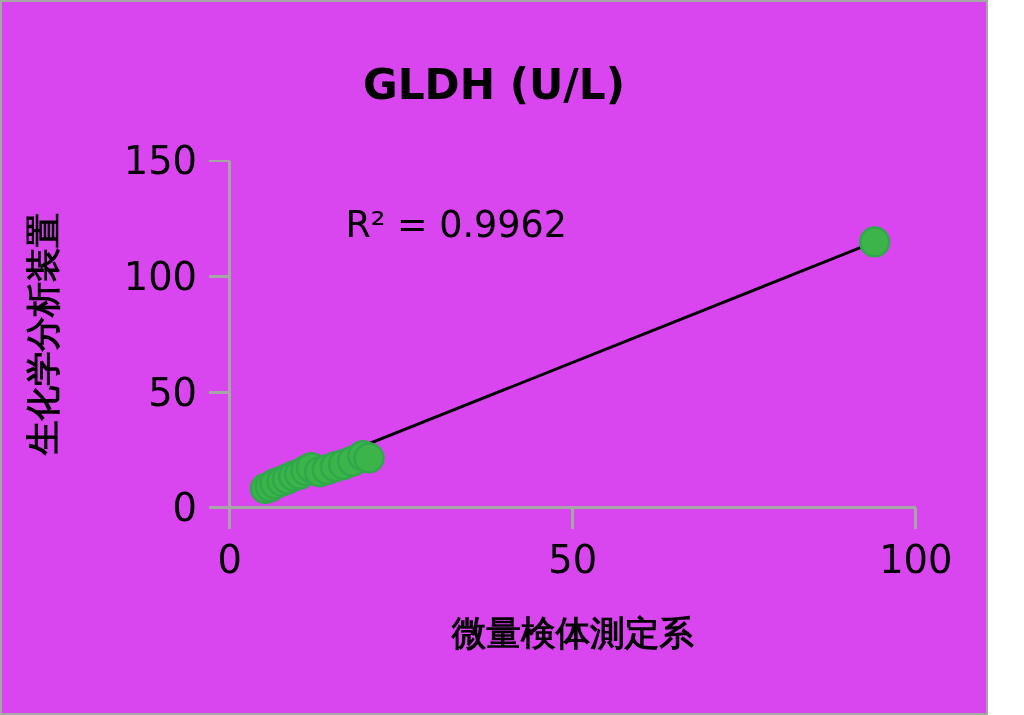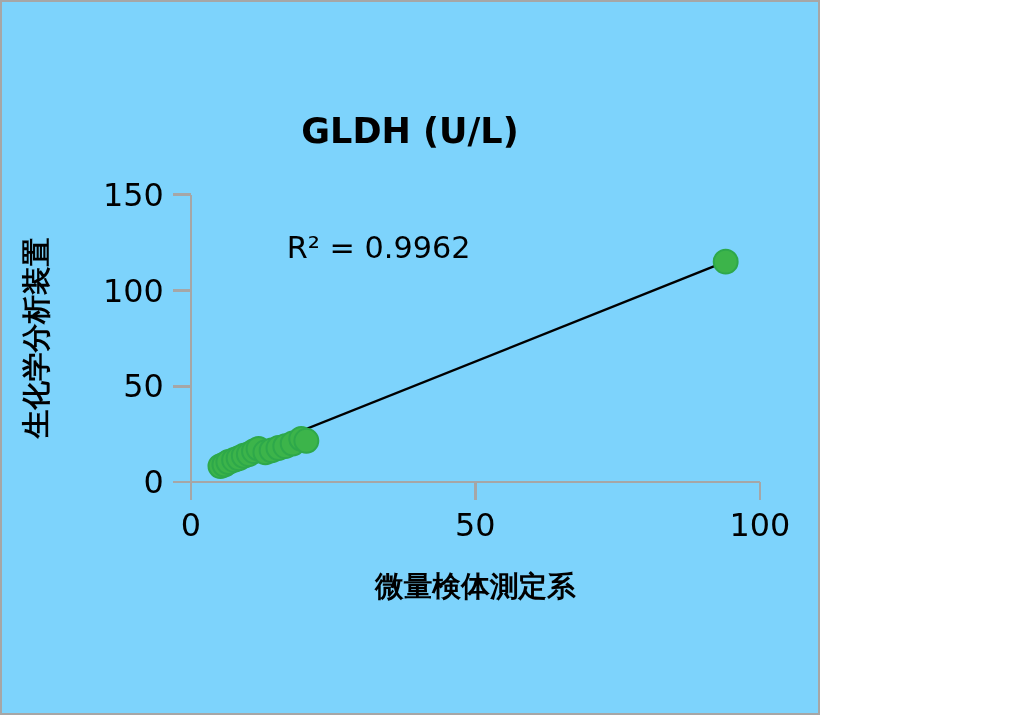--- a/index.html
+++ b/index.html
@@ -5,23 +5,23 @@
   html, body {
     margin: 0;
     padding: 0;
     background: #ffffff;
   }
   body {
     font-family: "DejaVu Sans", "Liberation Sans", sans-serif;
   }
   #chart-root {
     position: relative;
-    width: 820px;
+    width: 988px;
     height: 715px;
-    background: #7dd3fc;
+    background: #d946ef;
     box-sizing: border-box;
     border: 2px solid #a6a6a6;
     overflow: hidden;
   }
   #chart-svg {
     display: block;
     width: 100%;
     height: 100%;
   }
   .title-text {

